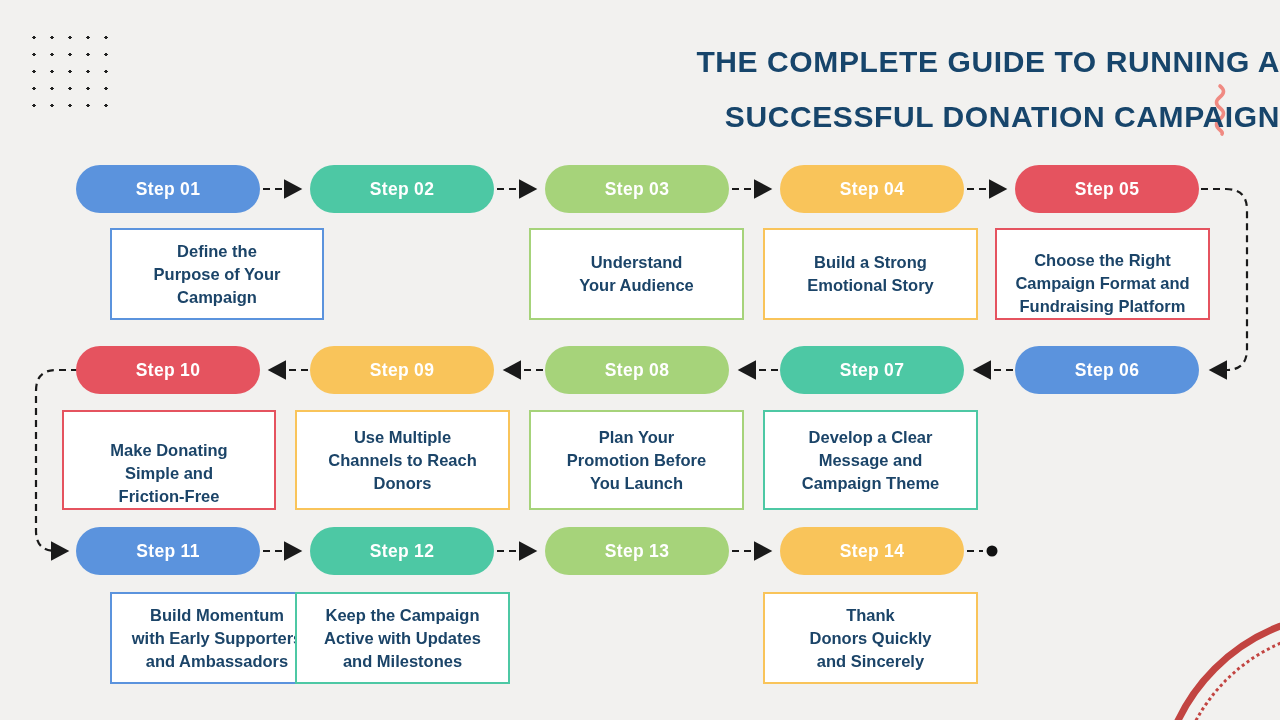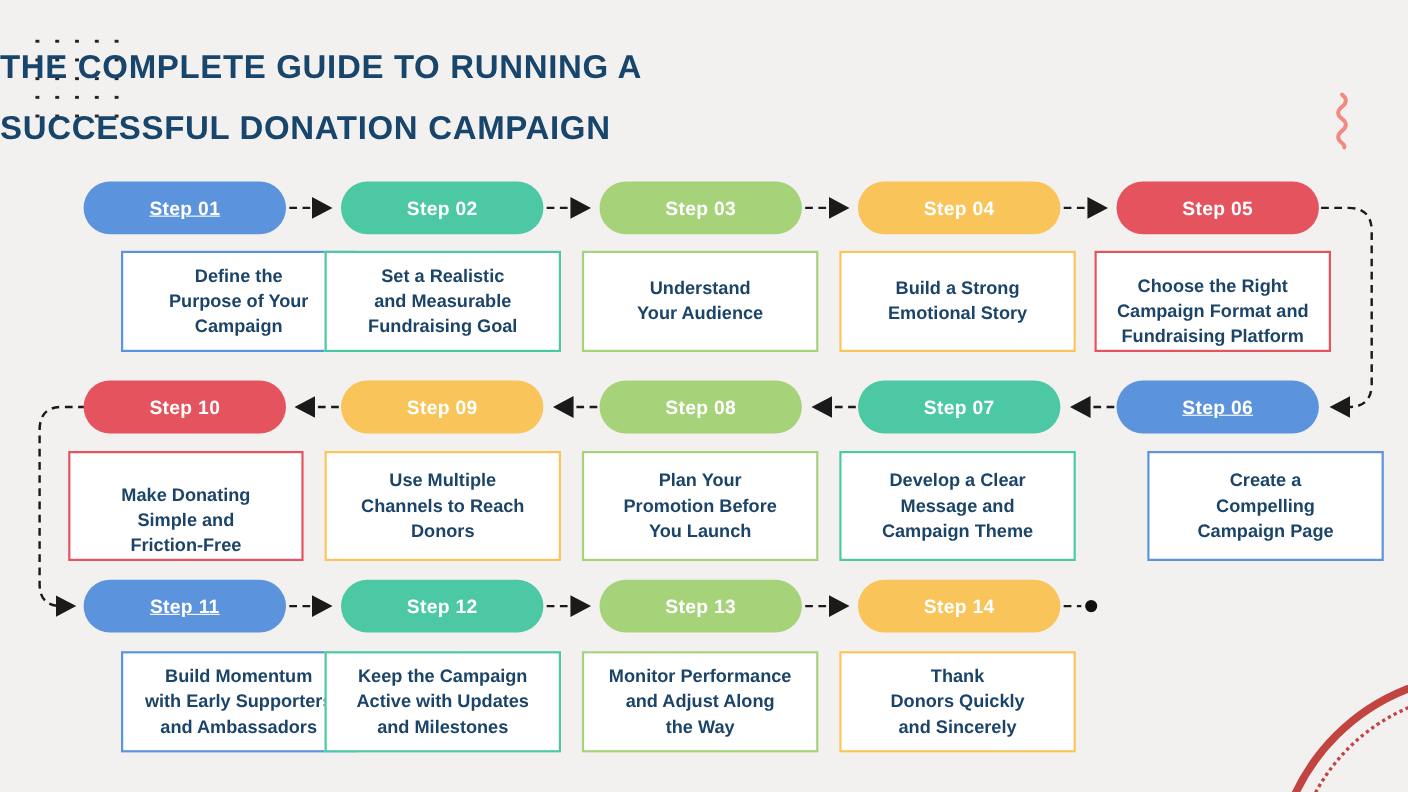--- a/index.html
+++ b/index.html
@@ -7,21 +7,21 @@
   body {
     font-family:"Liberation Sans", sans-serif;
     background:var(--background,#F2F1EF);
     position:relative; overflow:hidden;
   }
   .canvas { position:absolute; left:0; top:0; width:1280px; height:720px; overflow:hidden; }
 
   
   .title {
     position:absolute; top:34px; left:0; width:1280px;
-    text-align:left; color:var(--navy_title,#17456B);
+    text-align:right; color:var(--navy_title,#17456B);
     font-weight:700; font-size:30px; letter-spacing:0.6px; line-height:55px;
   }
 
   
   .dots-grid {
     position:absolute; left:22px; top:26px; width:88px; height:82px;
     background-image:radial-gradient(circle, #222 1.6px, transparent 1.8px);
     background-size:18px 17px; background-position:3px 3px;
   }
   .squiggle { position:absolute; left:1208px; top:83px; }
@@ -37,21 +37,21 @@
   
   svg.connectors { position:absolute; left:0; top:0; width:1280px; height:720px; pointer-events:none; }
   .conn { fill:none; stroke:#1a1a1a; stroke-width:2.2; stroke-dasharray:7 5; }
 
   
   .pill {
     position:absolute; width:184px; height:48px; border-radius:24px;
     display:flex; align-items:center; justify-content:center;
     color:#fff; font-weight:700; font-size:17.5px; letter-spacing:0.3px;
   }
-  .p-blue  { background:var(--blue,#5B93DD);text-decoration:underline; }
+  .p-blue  { background:var(--blue,#5B93DD); }
   .p-teal  { background:var(--teal,#4DC8A4); }
   .p-green { background:var(--green,#A6D37A); }
   .p-yellow{ background:var(--yellow,#F9C45A); }
   .p-red   { background:var(--red,#E5535F); }
 
   
   .card {
     position:absolute; width:215px; height:92px; background:#fff;
     display:flex; align-items:center; justify-content:center; text-align:center;
     color:var(--navy_text,#1B4468); font-weight:700; font-size:16.5px; line-height:23px;
@@ -132,25 +132,20 @@
     </div>
   <div class="pill p-red c5p r1p">
       <span>Step 05</span>
     </div>
 
   <div class="card b-blue c1b r1b" style="width:214px">
       <span>Define the
 Purpose of Your
 Campaign</span>
     </div>
-  <div class="card b-teal c2b r1b">
-      <span>Set a Realistic
-and Measurable
-Fundraising Goal</span>
-    </div>
   <div class="card b-green c3b r1b">
       <span>Understand
 Your Audience</span>
     </div>
   <div class="card b-yellow c4b r1b">
       <span>Build a Strong
 Emotional Story</span>
     </div>
   <div class="card b-red c5b r1b">
       <span>Choose the Right
@@ -187,25 +182,20 @@
   <div class="card b-green c3b r2b">
       <span>Plan Your
 Promotion Before
 You Launch</span>
     </div>
   <div class="card b-teal c4b r2b">
       <span>Develop a Clear
 Message and
 Campaign Theme</span>
     </div>
-  <div class="card b-blue c5b r2b">
-      <span>Create a
-Compelling
-Campaign Page</span>
-    </div>
 
   <div class="pill p-blue c1p r3p">
       <span>Step 11</span>
     </div>
   <div class="pill p-teal c2p r3p">
       <span>Step 12</span>
     </div>
   <div class="pill p-green c3p r3p">
       <span>Step 13</span>
     </div>
@@ -216,24 +206,19 @@
   <div class="card b-blue c1b r3b" style="width:214px">
       <span>Build Momentum
 with Early Supporters
 and Ambassadors</span>
     </div>
   <div class="card b-teal c2b r3b">
       <span>Keep the Campaign
 Active with Updates
 and Milestones</span>
     </div>
-  <div class="card b-green c3b r3b">
-      <span>Monitor Performance
-and Adjust Along
-the Way</span>
-    </div>
   <div class="card b-yellow c4b r3b">
       <span>Thank
 Donors Quickly
 and Sincerely</span>
     </div>
 
 </div>
 
 </body></html>

